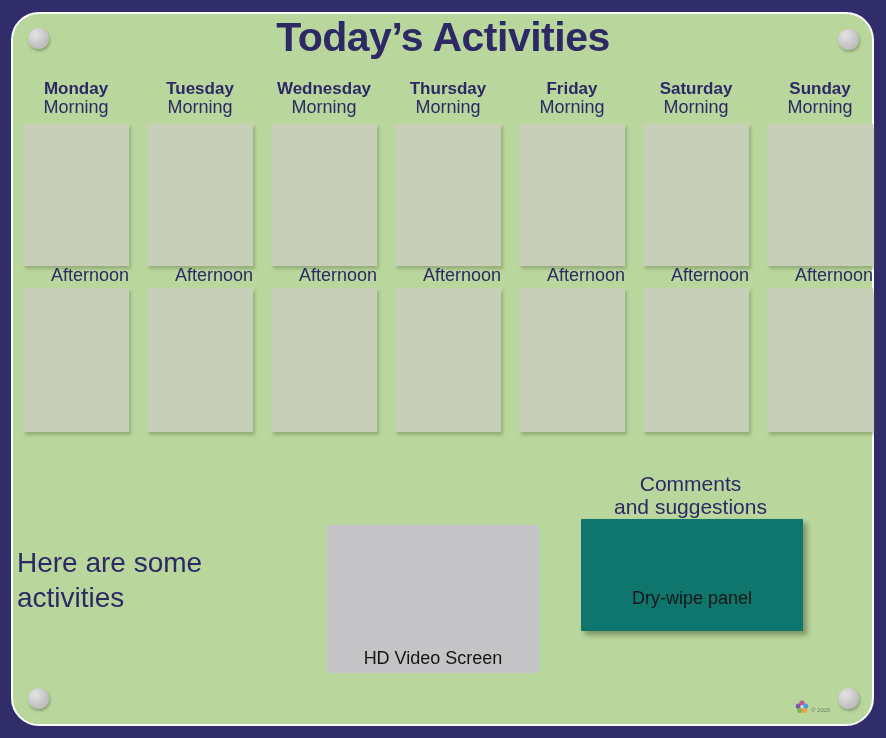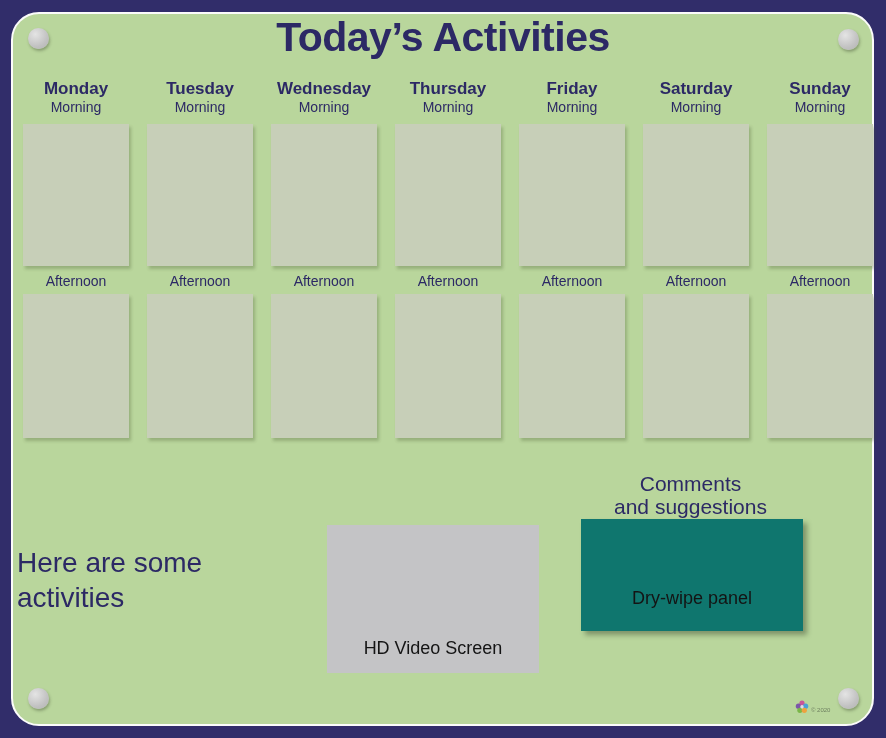--- a/index.html
+++ b/index.html
@@ -44,44 +44,44 @@
     display:grid;
     grid-template-columns:repeat(7,1fr);
     column-gap:18px;
   }
   .day-col{display:flex;flex-direction:column;align-items:stretch;}
   .day-name{
     text-align:center;font-size:17px;font-weight:700;
     color:#2c2965;line-height:21px;white-space:nowrap;
   }
   .session-label{
-    text-align:center;font-size:14px;font-weight:400;
+    text-align:center;font-size:18px;font-weight:400;
     color:#2c2965;line-height:16px;
   }
-  .afternoon-label{margin-top:7px;}
+  .afternoon-label{margin-top:1px;text-align:right;}
   .slot{
     background:#c7cfb8;
     box-shadow:2px 3px 3px rgba(70,90,45,0.30);
   }
   .slot-morning{margin-top:9px;height:142px;}
   .slot-afternoon{margin-top:5px;height:144px;}
 
   .recent-text{
     position:absolute;left:17px;top:545px;width:270px;
     font-size:28px;line-height:35px;font-weight:400;
     color:#2c2965;
   }
   .video-screen{
     position:absolute;left:327px;top:525px;width:212px;height:148px;
     background:#c4c4c6;
     display:flex;flex-direction:column;justify-content:flex-end;align-items:center;
     padding-bottom:0;box-sizing:border-box;
   }
   .video-screen .screen-label{
-    margin-bottom:14px;
+    margin-bottom:4px;
     font-size:18px;color:#141414;font-weight:400;
   }
   .comments-heading{
     position:absolute;left:568px;top:472px;width:245px;
     text-align:center;
     font-size:21px;line-height:23px;font-weight:400;
     color:#2c2965;
   }
   .drywipe-panel{
     position:absolute;left:581px;top:519px;width:222px;height:112px;

